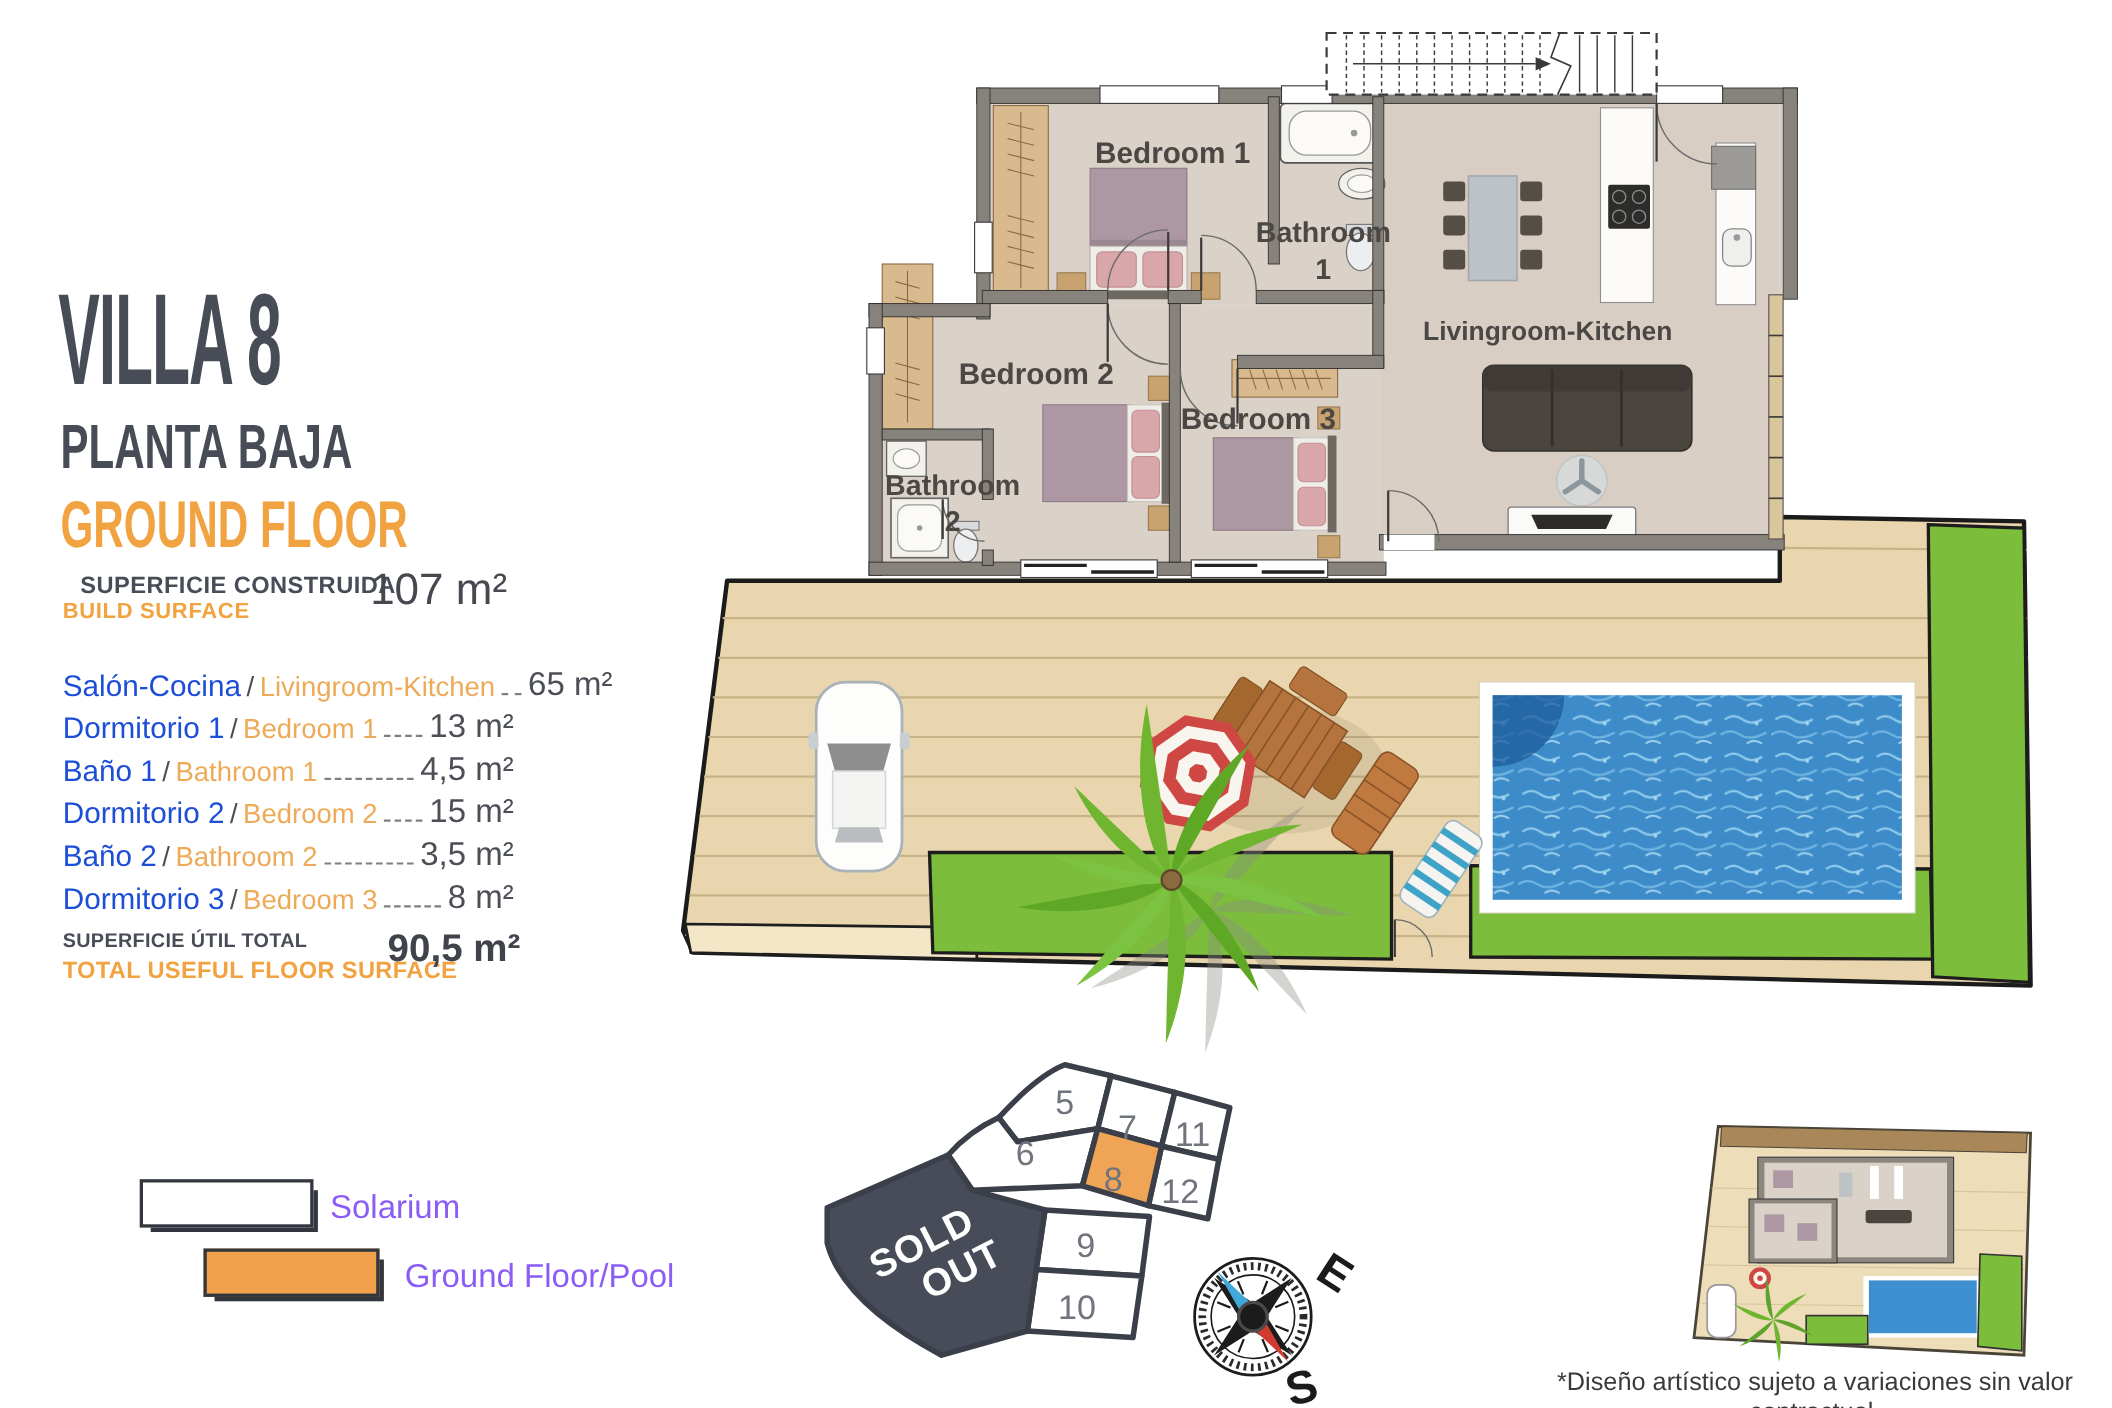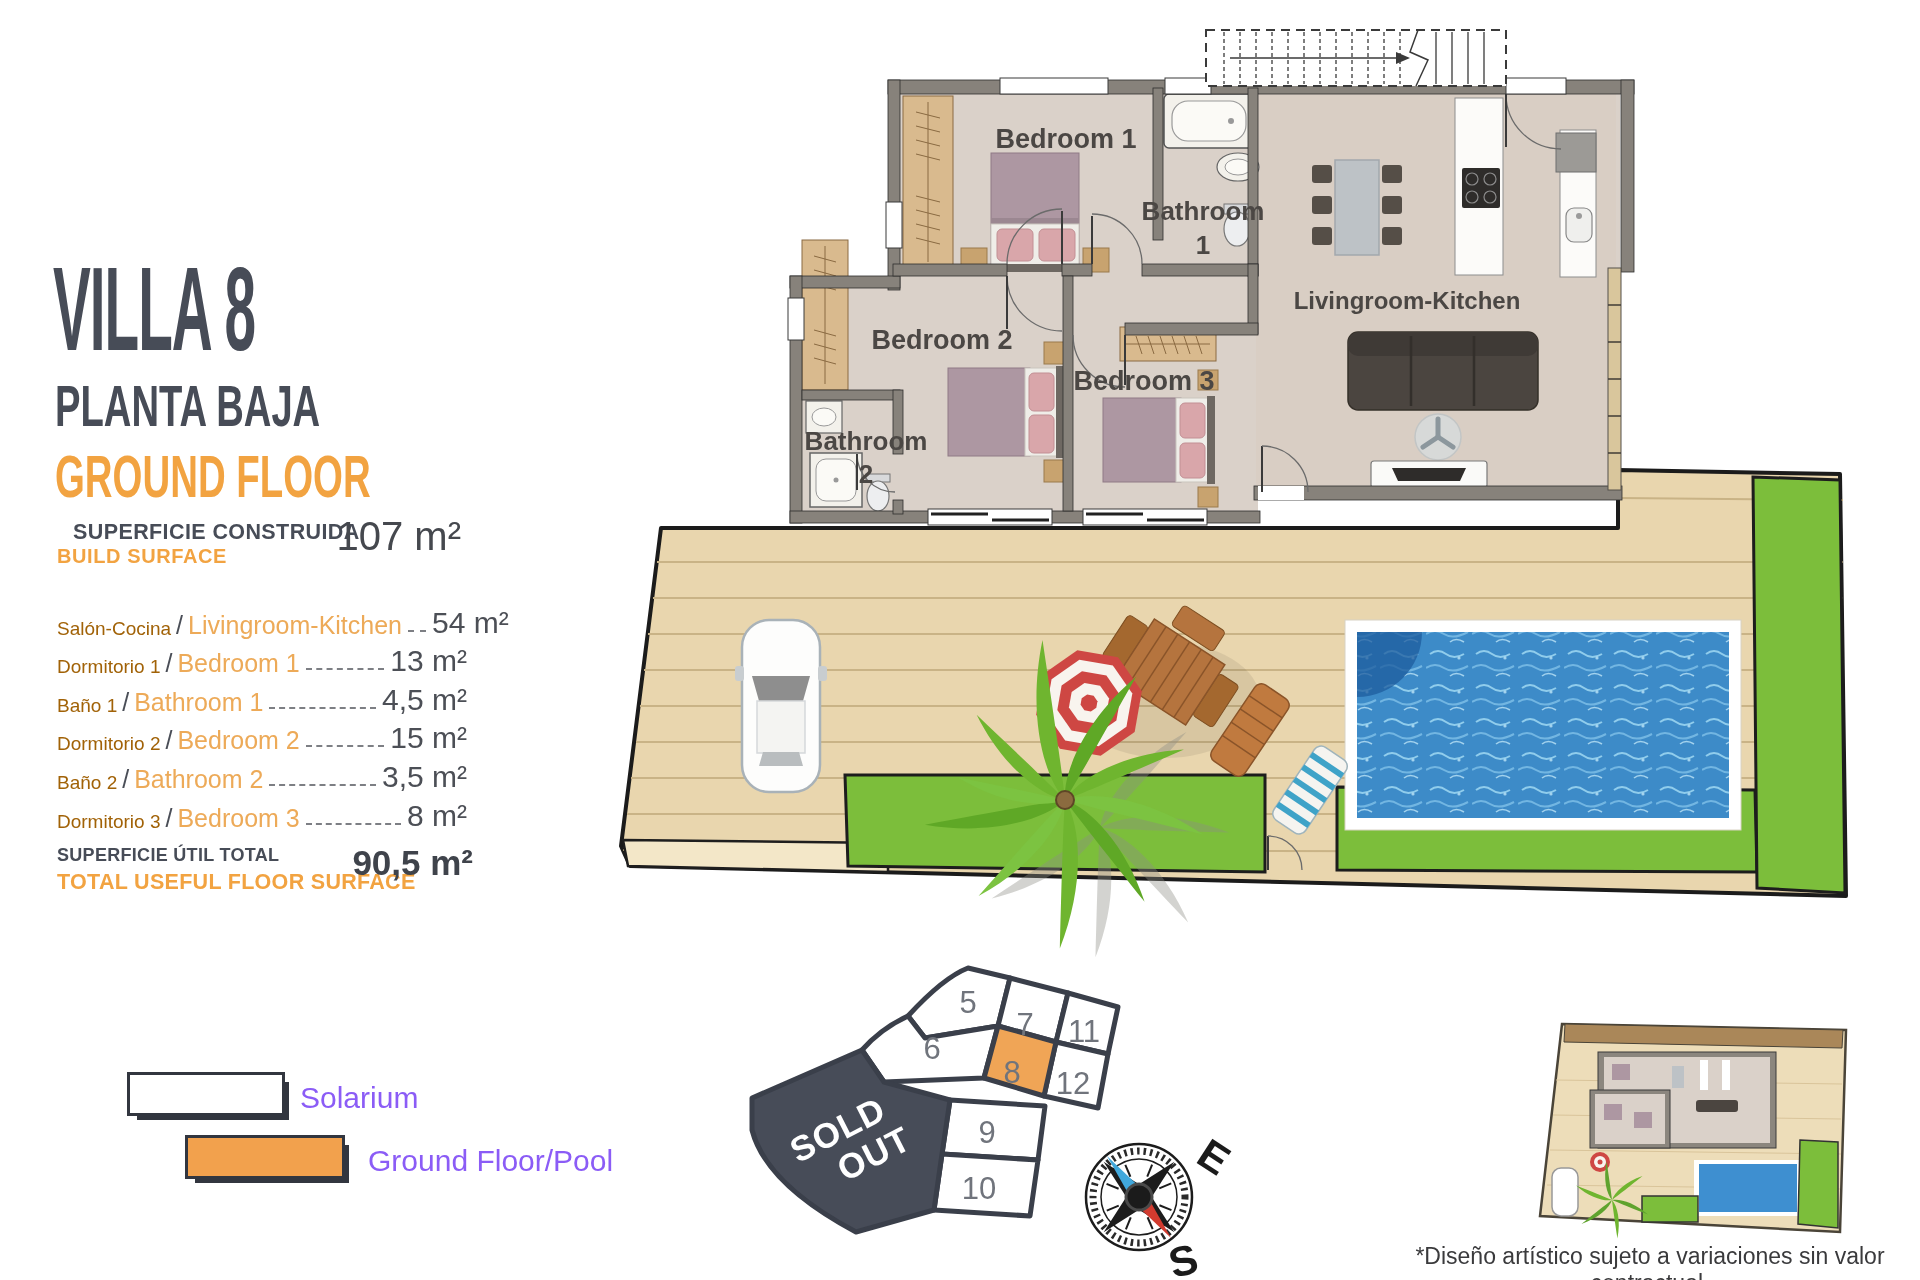--- a/index.html
+++ b/index.html
@@ -12,21 +12,21 @@
            letter-spacing:-2px;line-height:1;transform:scaleX(.48);transform-origin:0 0;white-space:nowrap;}
   .t-pb{position:absolute;left:0;top:378px;font-size:57px;font-weight:700;color:#474C57;
         line-height:1;transform:scaleX(.67);transform-origin:0 0;white-space:nowrap;}
   .t-gf{position:absolute;left:0;top:447px;font-size:60px;font-weight:700;color:#F2A341;
         line-height:1;transform:scaleX(.64);transform-origin:0 0;white-space:nowrap;}
   .build-es{position:absolute;left:18px;top:520px;font-size:21.5px;font-weight:700;color:#474C57;letter-spacing:.4px;}
   .build-en{position:absolute;left:2px;top:545px;font-size:20px;font-weight:700;color:#F2A341;letter-spacing:.6px;}
   .build-val{position:absolute;right:12px;top:514px;font-size:40px;color:#45484E;}
   .rooms{position:absolute;left:2px;top:601px;width:410px;}
   .room-row{display:flex;align-items:flex-end;height:38.6px;}
-  .room-row .es{font-size:19px;color:#a16207;white-space:nowrap;text-align:center;}
+  .room-row .es{font-size:27px;color:#1d4ed8;white-space:nowrap;text-align:center;}
   .room-row .sep{font-size:25px;color:#4A4E57;margin:0 5px;}
   .room-row .en{font-size:25px;color:#EDAA58;white-space:nowrap;}
   .room-row .leader{flex:1;border-bottom:2.5px dashed #7d7f84;margin:0 6px 8px 6px;min-width:18px;}
   .room-row .val{font-size:30px;color:#4C4F56;white-space:nowrap;}
   .total-es{position:absolute;left:2px;top:845px;font-size:18px;font-weight:700;color:#474C57;letter-spacing:.3px;}
   .total-en{position:absolute;left:2px;top:870px;font-size:21.5px;font-weight:700;color:#F2A341;letter-spacing:.3px;}
   .total-val{position:absolute;right:0px;top:843px;font-size:35px;font-weight:700;color:#3F434B;text-align:right;}
   
   .leg-box{position:absolute;box-sizing:border-box;border:3px solid #32363F;
            box-shadow:7px 7px 0 -3px #32363F;}
@@ -62,21 +62,21 @@
     <div class="build-es">SUPERFICIE CONSTRUIDA</div>
     <div class="build-en">BUILD SURFACE</div>
     <div class="build-val">107 m²</div>
 
     <div class="rooms">
       <div class="room-row">
         <span class="es">Salón-Cocina</span>
           <span class="sep">/</span>
           <span class="en">Livingroom-Kitchen</span>
           <span class="leader"></span>
-          <span class="val">54 m²</span>
+          <span class="val">65 m²</span>
       </div>
       <div class="room-row">
         <span class="es">Dormitorio 1</span>
           <span class="sep">/</span>
           <span class="en">Bedroom 1</span>
           <span class="leader"></span>
           <span class="val">13 m²</span>
       </div>
       <div class="room-row">
         <span class="es">Baño 1</span>

